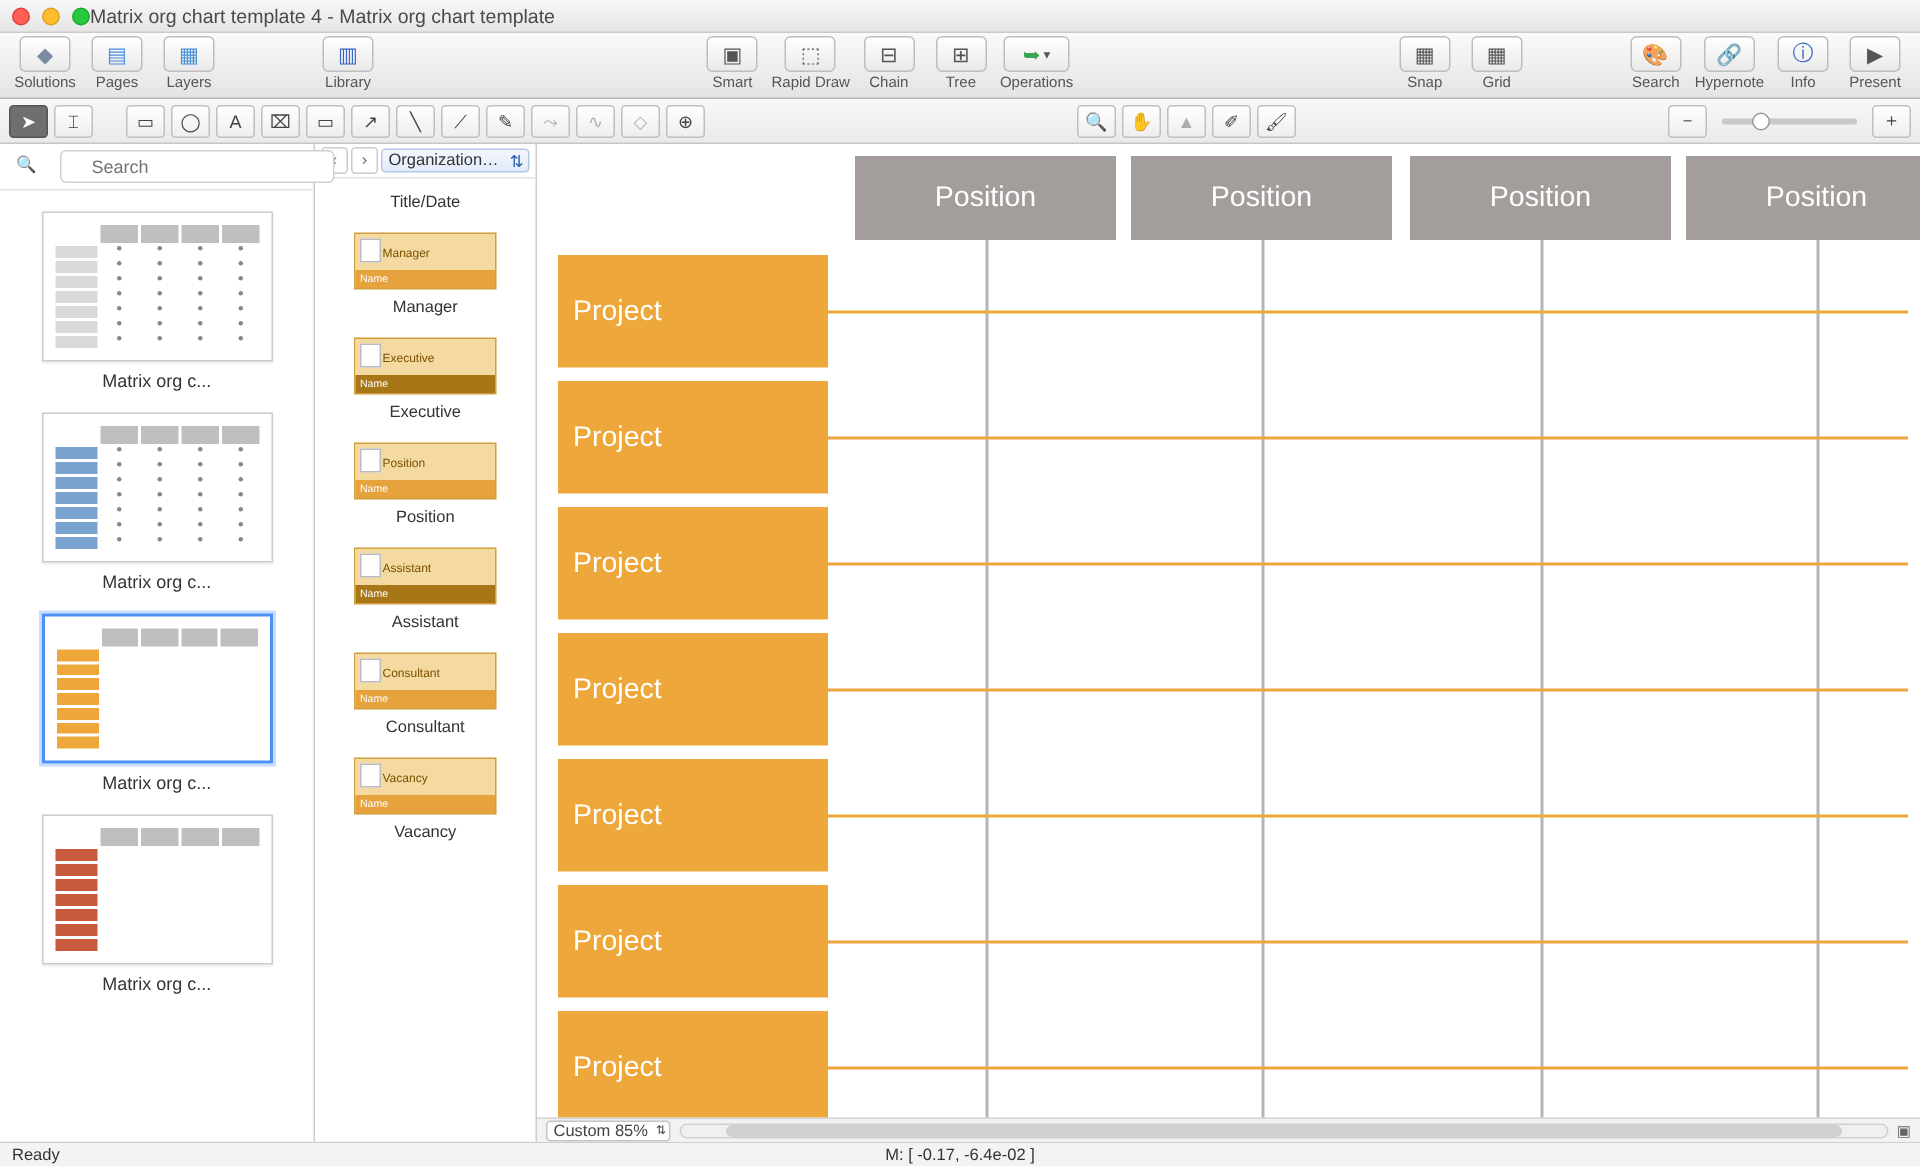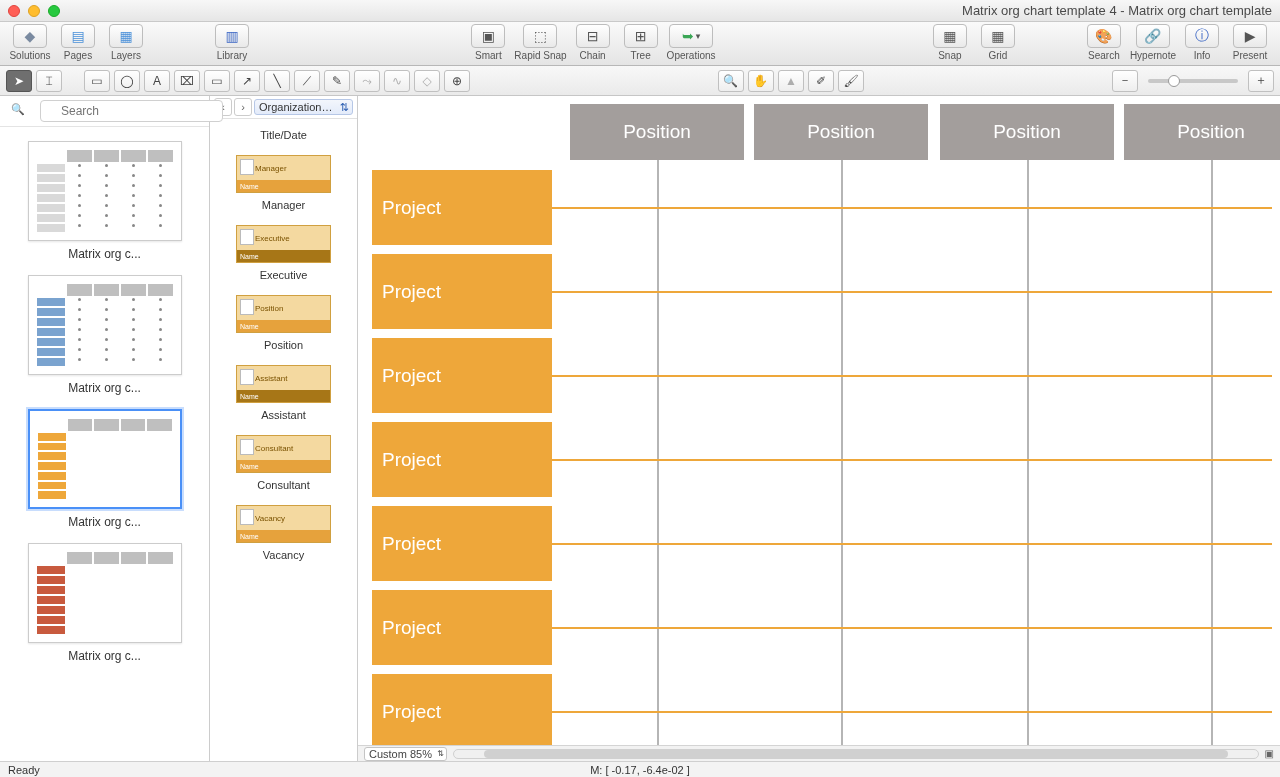--- a/index.html
+++ b/index.html
@@ -5,21 +5,21 @@
 * { box-sizing: border-box; margin: 0; padding: 0; font-family: -apple-system, "Helvetica Neue", Arial, sans-serif; }
 html, body { width: 1280px; height: 777px; overflow: hidden; background: #ececec; }
 
 
 .titlebar { height: 22px; background: linear-gradient(#f7f7f7,#e6e6e6); display:flex; align-items:center; padding:0 8px; border-bottom:1px solid #c9c9c9; }
 .traffic { display:flex; gap:8px; }
 .tl { width:12px; height:12px; border-radius:50%; }
 .tl.red{background:#ff5f56;border:1px solid #e0443e;}
 .tl.yellow{background:#ffbd2e;border:1px solid #dea123;}
 .tl.green{background:#27c93f;border:1px solid #1aab29;}
-.title-text { flex:1; text-align:right; font-size:13px; color:#4a4a4a; }
+.title-text { flex:1; text-align:left; font-size:13px; color:#4a4a4a; }
 
 
 .toolbar { height: 44px; background: linear-gradient(#fafafa,#e4e4e4); border-bottom:1px solid #b7b7b7; display:flex; align-items:flex-start; padding:2px 8px 0 8px; gap:6px; }
 .tb-group { display:flex; gap:4px; }
 .tb-btn { display:flex; flex-direction:column; align-items:center; min-width:44px; cursor:pointer; }
 .tb-icon { width:34px; height:24px; background:linear-gradient(#fff,#e9e9e9); border:1px solid #bdbdbd; border-radius:4px; display:flex; align-items:center; justify-content:center; font-size:14px; color:#555; }
 .tb-label { font-size:10px; color:#555; margin-top:2px; }
 .tb-spacer { flex:1; }
 
 
@@ -137,21 +137,21 @@
     <div class="tb-btn">
         <div class="tb-icon">
           <span>▣</span>
         </div>
         <div class="tb-label">Smart</div>
       </div>
     <div class="tb-btn">
         <div class="tb-icon">
           <span>⬚</span>
         </div>
-        <div class="tb-label">Rapid Snap</div>
+        <div class="tb-label">Rapid Draw</div>
       </div>
     <div class="tb-btn">
         <div class="tb-icon">
           <span>⊟</span>
         </div>
         <div class="tb-label">Chain</div>
       </div>
     <div class="tb-btn">
         <div class="tb-icon">
           <span>⊞</span>

